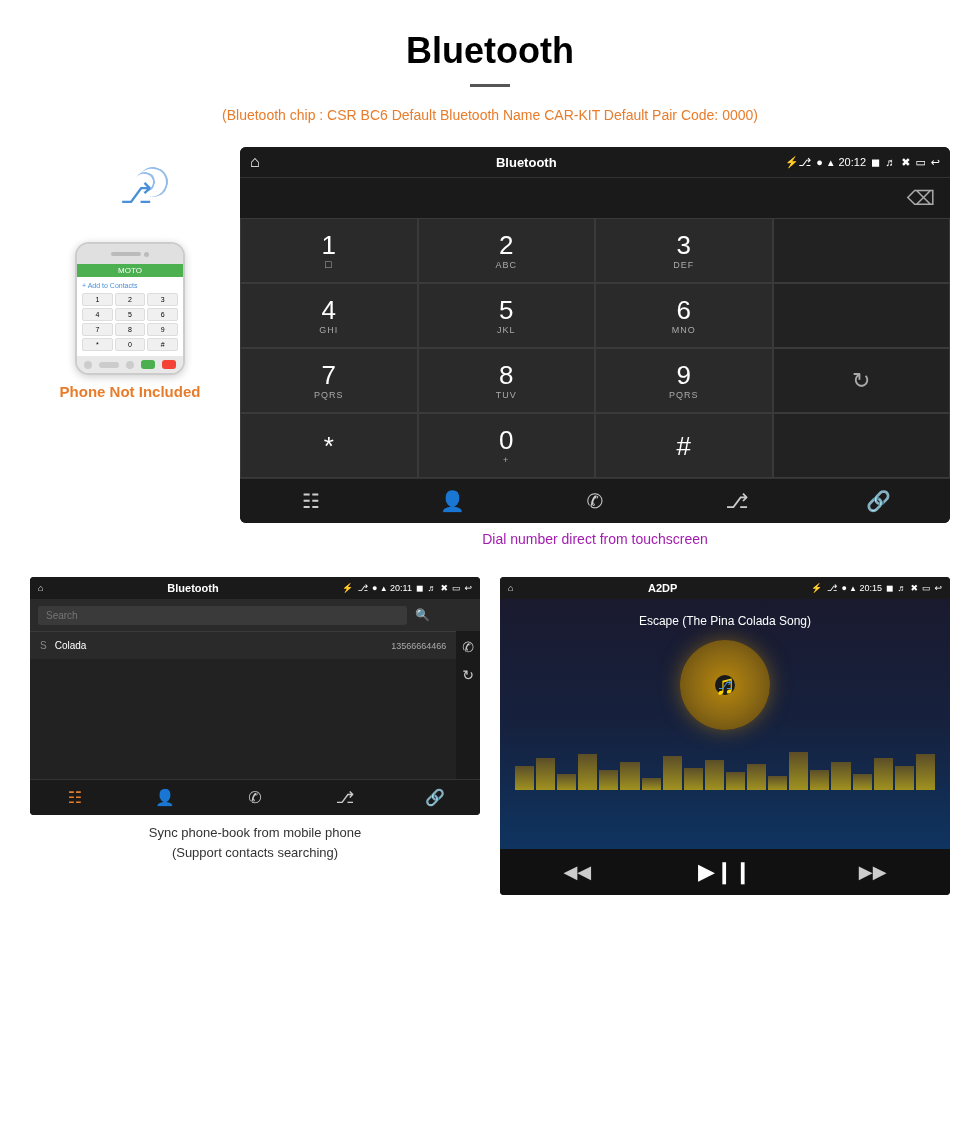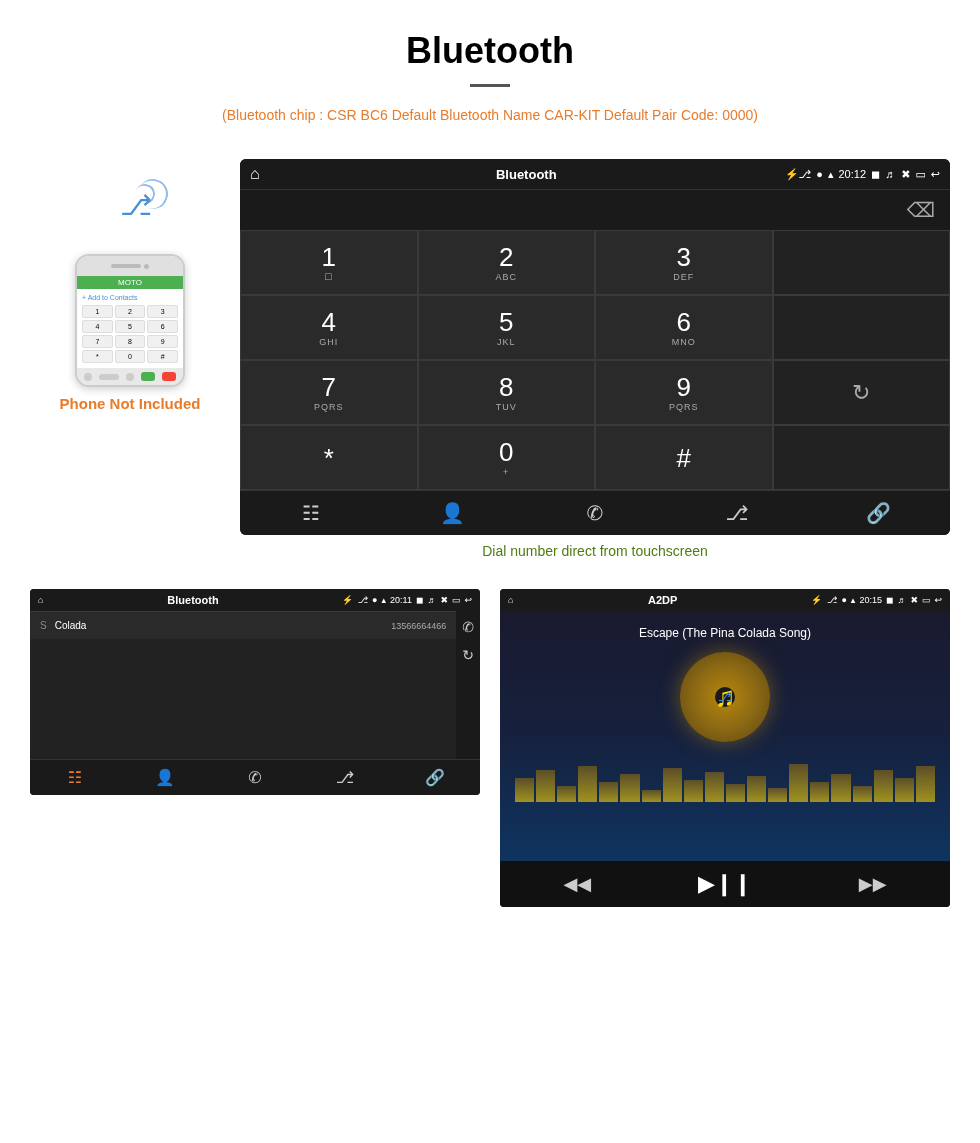--- a/index.html
+++ b/index.html
@@ -29,21 +29,21 @@
     }
     .description {
       font-size: 15px;
       color: #333;
       line-height: 1.6;
       margin-bottom: 8px;
     }
     .bluetooth-info {
       font-size: 14px;
       color: #e87c2a;
-      margin-bottom: 16px;
+      margin-bottom: 4px;
     }
 
     
     .middle-section {
       display: flex;
       align-items: flex-start;
       padding: 0 30px;
       margin-bottom: 10px;
     }
     .phone-container {
@@ -280,21 +280,21 @@
       justify-content: center;
       padding: 10px;
       cursor: pointer;
       color: #ccc;
       font-size: 20px;
     }
 
     .dial-caption {
       text-align: center;
       font-size: 14px;
-      color: #4d7c0f;
+      color: #a21caf;
       margin: 8px 0 20px;
     }
 
     
     .bottom-screenshots {
       display: flex;
       gap: 20px;
       padding: 0 30px;
     }
     .screenshot-card {
@@ -644,20 +644,24 @@
         <span>●</span>
         <span>▴</span>
         <span>20:11</span>
         <span>◼</span>
         <span>♬</span>
         <span>✖</span>
         <span>▭</span>
         <span>↩</span>
       </div>
 
+      <div class="pb-search-row">
+        <input class="pb-search-input" type="text" readonly="" placeholder="Search" style="">
+        <span class="pb-search-icon">🔍</span>
+      </div>
 
       <div class="pb-content">
         <div class="pb-list">
           <div class="pb-contact-row">
             <span class="pb-contact-letter">S</span>
             <span class="pb-contact-name">Colada</span>
             <span class="pb-contact-num">13566664466</span>
           </div>
 
           <div style="min-height:120px;background:#222;"></div>
@@ -669,20 +673,24 @@
         </div>
       </div>
 
       <div class="pb-bottom-bar">
         <div class="pb-bottom-item active">☷</div>
         <div class="pb-bottom-item active" style="color:#e87c2a;">👤</div>
         <div class="pb-bottom-item">✆</div>
         <div class="pb-bottom-item">⎇</div>
         <div class="pb-bottom-item">🔗</div>
       </div>
+    </div>
+    <div class="screenshot-caption">
+      <span>Sync phone-book from mobile phone</span><br>
+      <span>(Support contacts searching)</span>
     </div>
   </div>
 
   <div class="screenshot-card">
     <div class="screenshot-img">
 
       <div class="music-status-bar">
         <span>⌂</span>
         <span class="music-title-bar">A2DP</span>
         <span>⚡</span>

